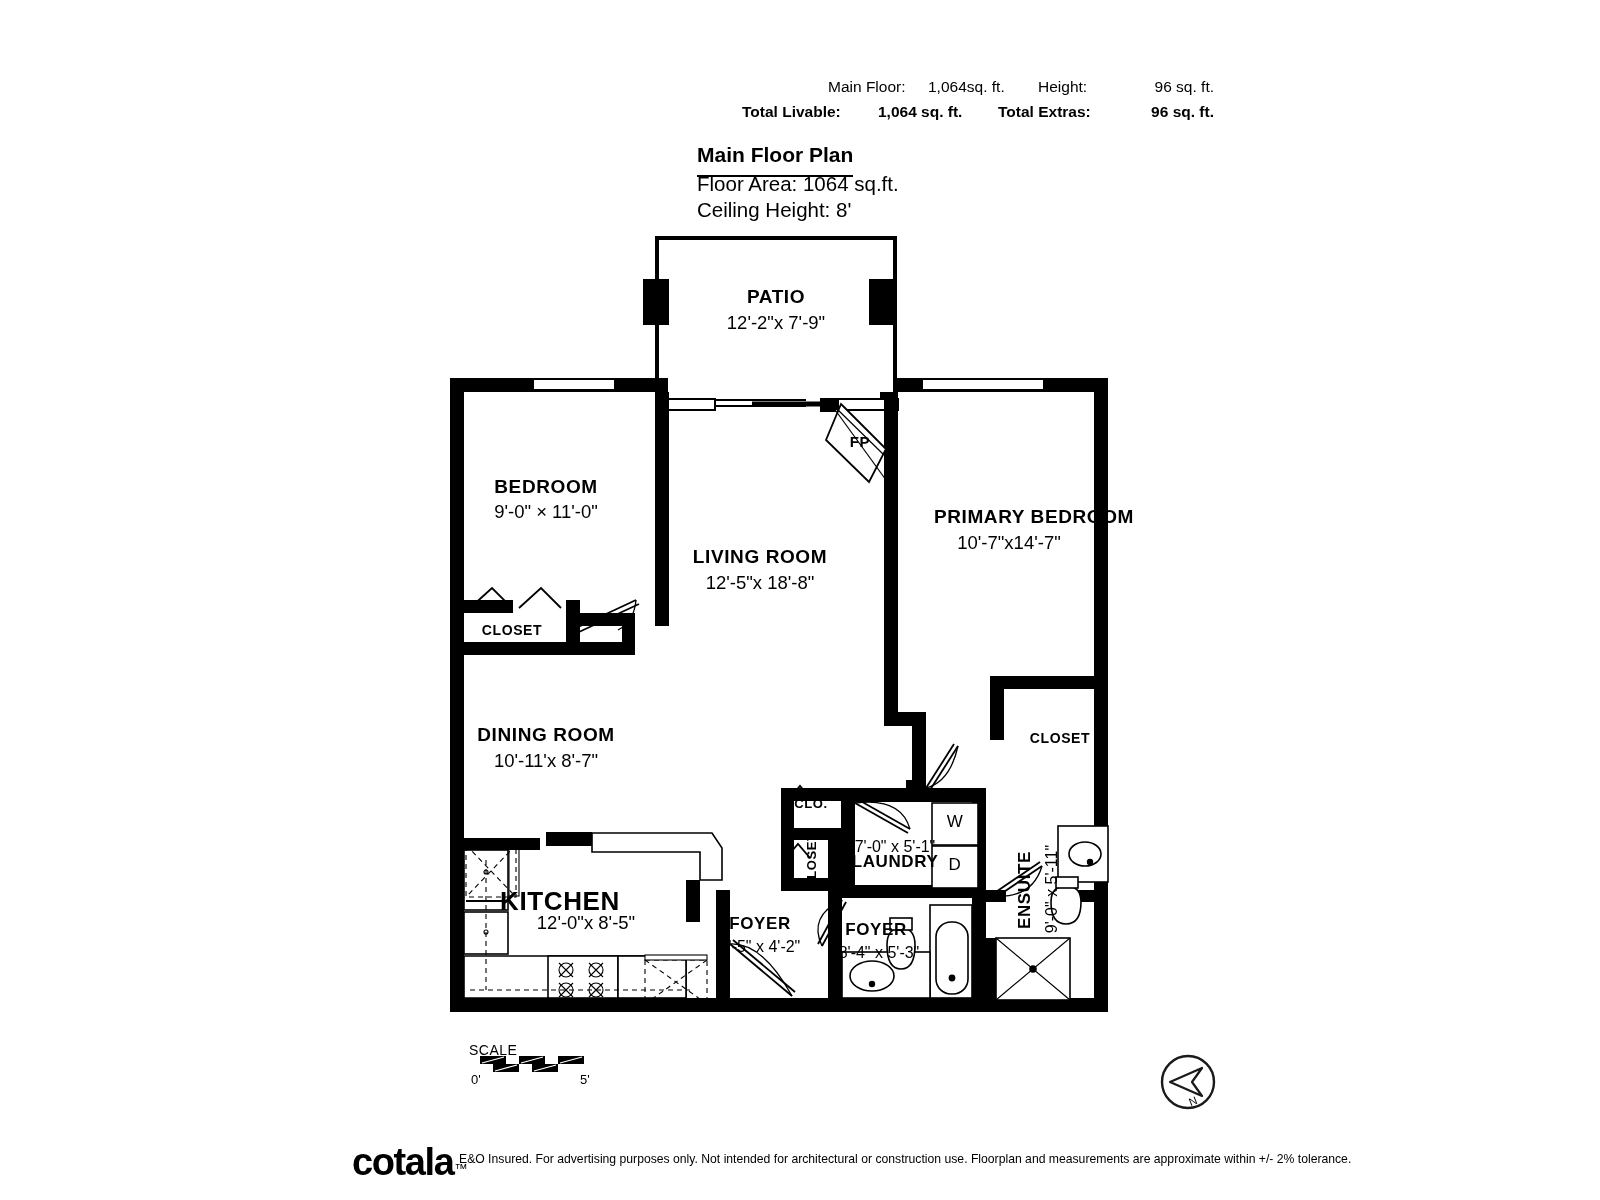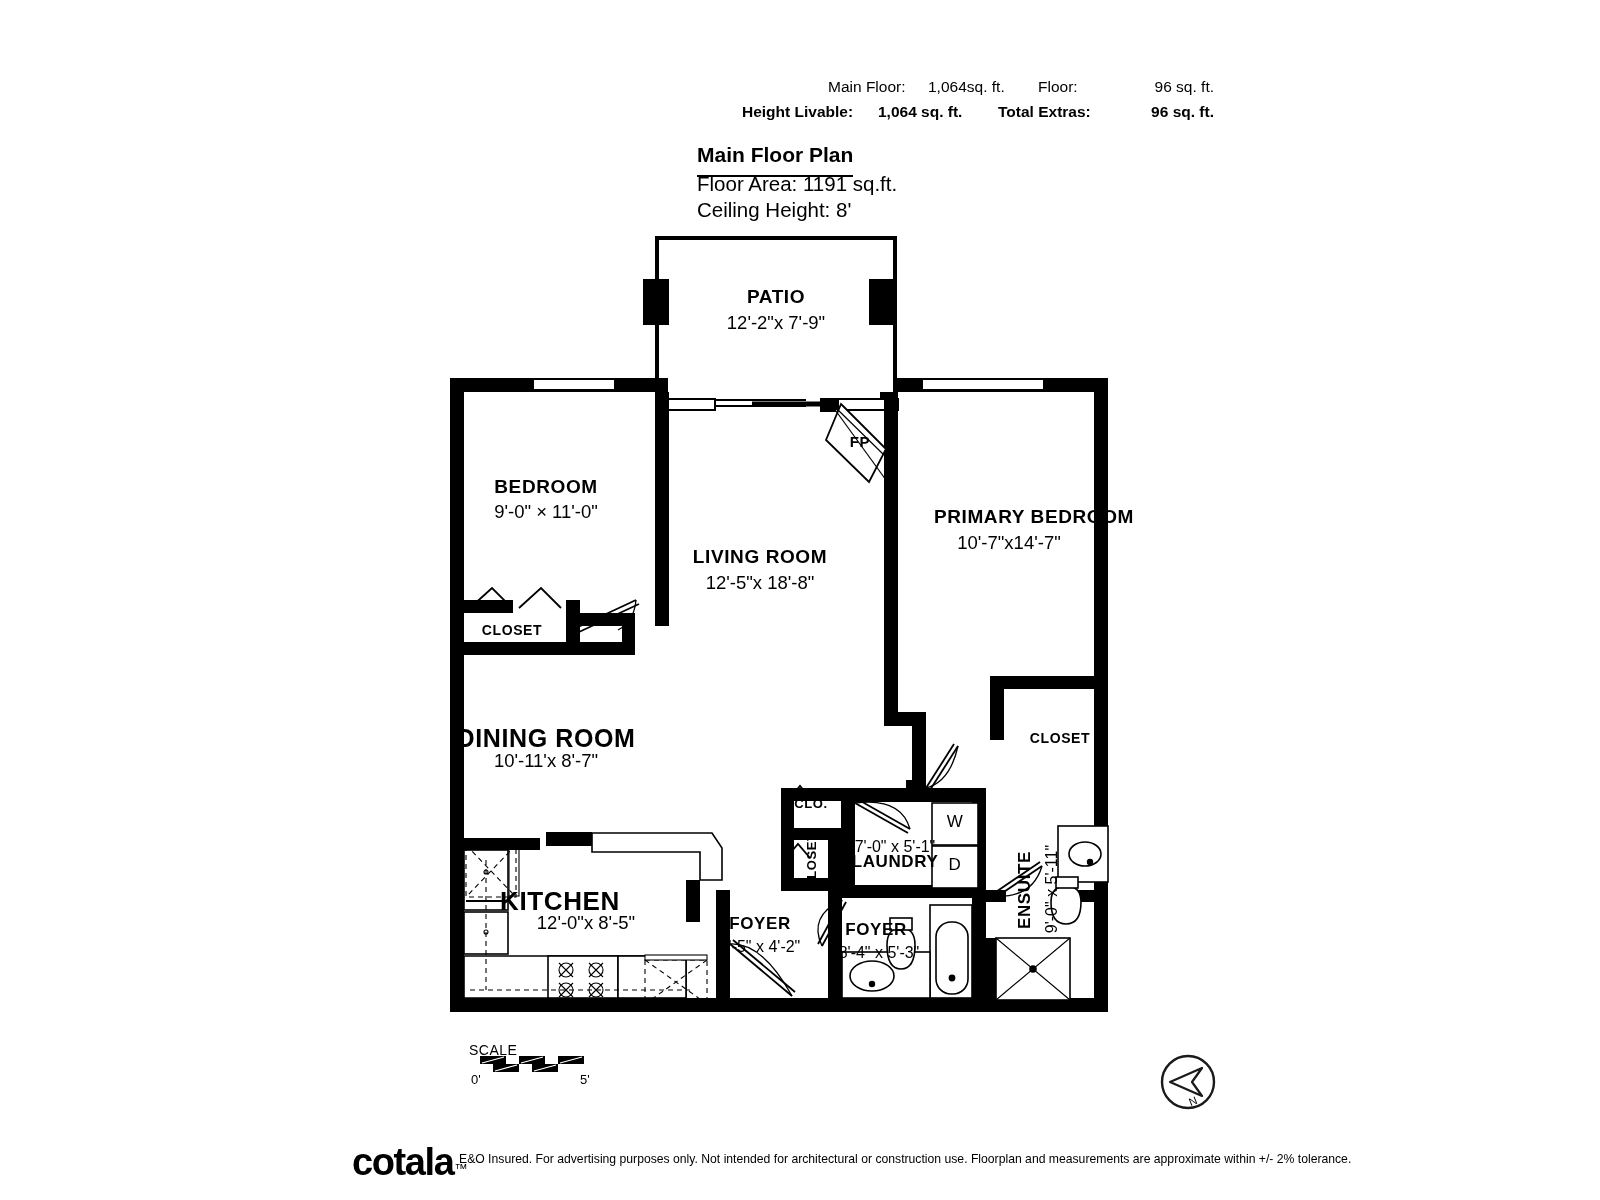--- a/index.html
+++ b/index.html
@@ -49,30 +49,30 @@
   #fiveft{position:absolute;left:580px;top:1072px;font-size:13px;}
   #northN{position:absolute;left:1189px;top:1095px;font-size:11px;}
 </style>
 </head>
 <body>
 
 <div id="header">
 
 
   <div class="hrow" id="hr1">
-    <span class="hcell lbl-mf">Main Floor:</span><span class="hcell val-mf">1,064sq. ft.</span><span class="hcell lbl-pt">Floor:</span><span class="hcell val-pt">96 sq. ft.</span>
+    <span class="hcell lbl-mf">Main Floor:</span><span class="hcell val-mf">1,064sq. ft.</span><span class="hcell lbl-pt">Height:</span><span class="hcell val-pt">96 sq. ft.</span>
   </div>
 
   <div class="hrow" id="hr2">
-    <span class="hcell lbl-tl">Height Livable:</span><span class="hcell val-tl">1,064 sq. ft.</span><span class="hcell lbl-te">Total Extras:</span><span class="hcell val-te">96 sq. ft.</span>
+    <span class="hcell lbl-tl">Total Livable:</span><span class="hcell val-tl">1,064 sq. ft.</span><span class="hcell lbl-te">Total Extras:</span><span class="hcell val-te">96 sq. ft.</span>
   </div>
 </div>
 
 <div id="plantitle">Main Floor Plan</div>
-<div id="floorarea">Floor Area: 1191 sq.ft.</div>
+<div id="floorarea">Floor Area: 1064 sq.ft.</div>
 <div id="ceil">Ceiling Height: 8'</div>
 
 <svg id="plan" viewBox="0 0 1600 1200">
   <g fill="#000" stroke="none">
 
     <g>
       <rect x="655" y="236" width="242" height="4"></rect>
       <rect x="655" y="236" width="4" height="150"></rect>
       <rect x="893" y="236" width="4" height="150"></rect>
 
@@ -277,21 +277,21 @@
 
 <div class="rlabel" style="left:446px;top:476px;width:200px;font-size:19px;">BEDROOM</div>
 <div class="rdim" style="left:446px;top:501px;width:200px;font-size:18.5px;">9'-0" × 11'-0"</div>
 
 <div class="rlabel" style="left:660px;top:546px;width:200px;font-size:19px;">LIVING ROOM</div>
 <div class="rdim" style="left:660px;top:572px;width:200px;font-size:18.5px;">12'-5"x 18'-8"</div>
 
 <div class="rlabel" style="left:884px;top:506px;width:250px;font-size:19px;text-align:right;">PRIMARY BEDROOM</div>
 <div class="rdim" style="left:884px;top:532px;width:250px;font-size:18.5px;">10'-7"x14'-7"</div>
 
-<div class="rlabel" style="left:446px;top:724px;width:200px;font-size:25px;">DINING ROOM</div>
+<div class="rlabel" style="left:446px;top:724px;width:200px;font-size:19px;">DINING ROOM</div>
 <div class="rdim" style="left:446px;top:750px;width:200px;font-size:18.5px;">10'-11'x  8'-7"</div>
 
 <div class="rlabel" style="left:460px;top:886px;width:200px;font-size:26px;">KITCHEN</div>
 <div class="rdim" style="left:486px;top:912px;width:200px;font-size:18.5px;">12'-0"x  8'-5"</div>
 
 <div class="rlabel" style="left:830px;top:812px;width:130px;font-size:17px;margin-top:40px;">LAUNDRY</div>
 <div class="rdim" style="left:830px;top:838px;width:130px;font-size:16px;">7'-0"  x  5'-1"</div>
 
 <div class="rlabel" style="left:700px;top:914px;width:120px;font-size:17px;">FOYER</div>
 <div class="rdim" style="left:696px;top:938px;width:128px;font-size:16px;">5'-5"  x  4'-2"</div>

